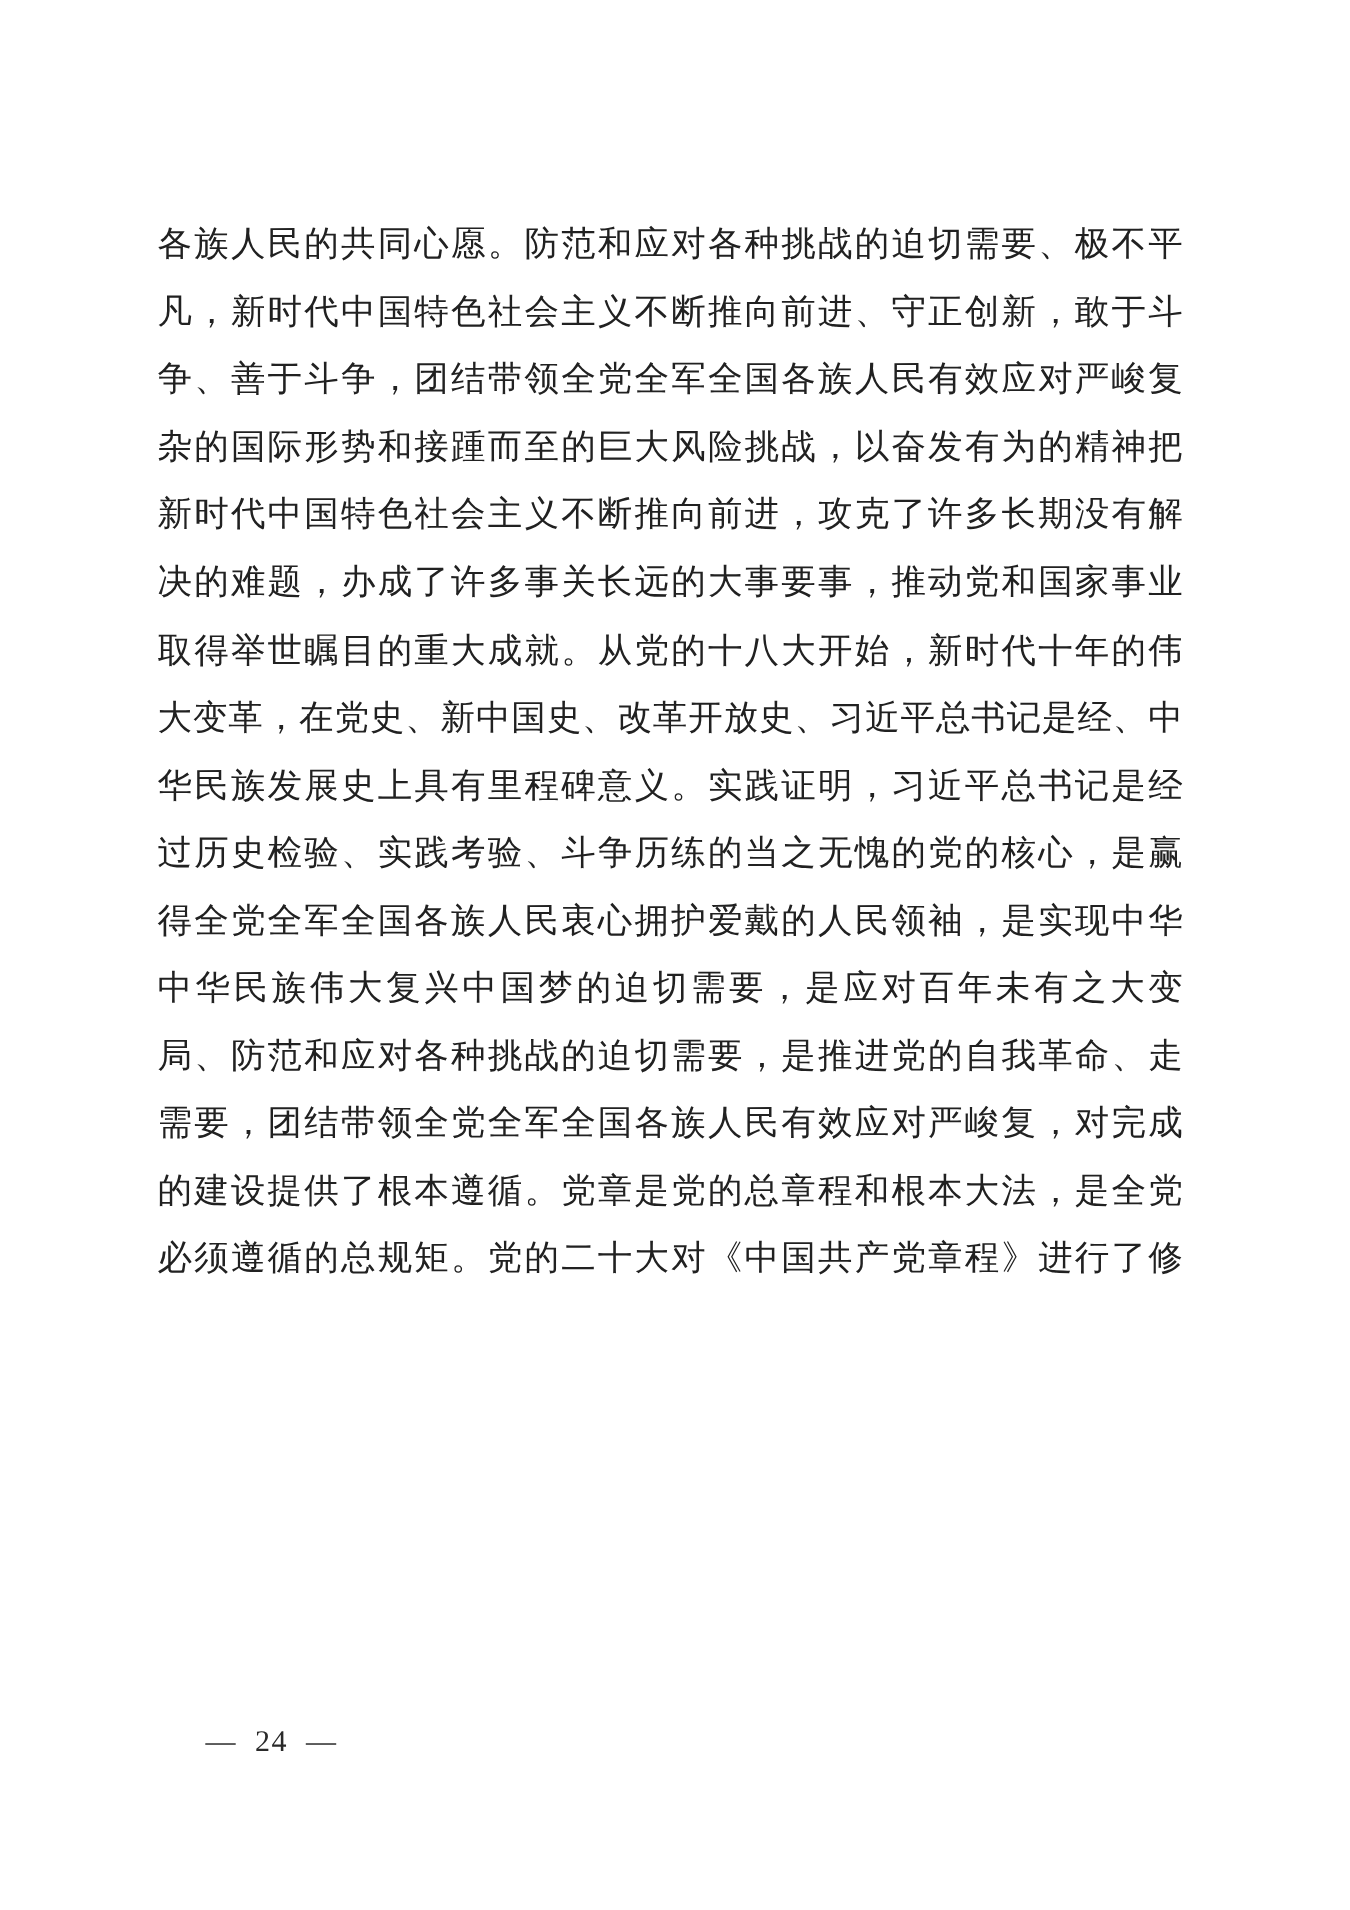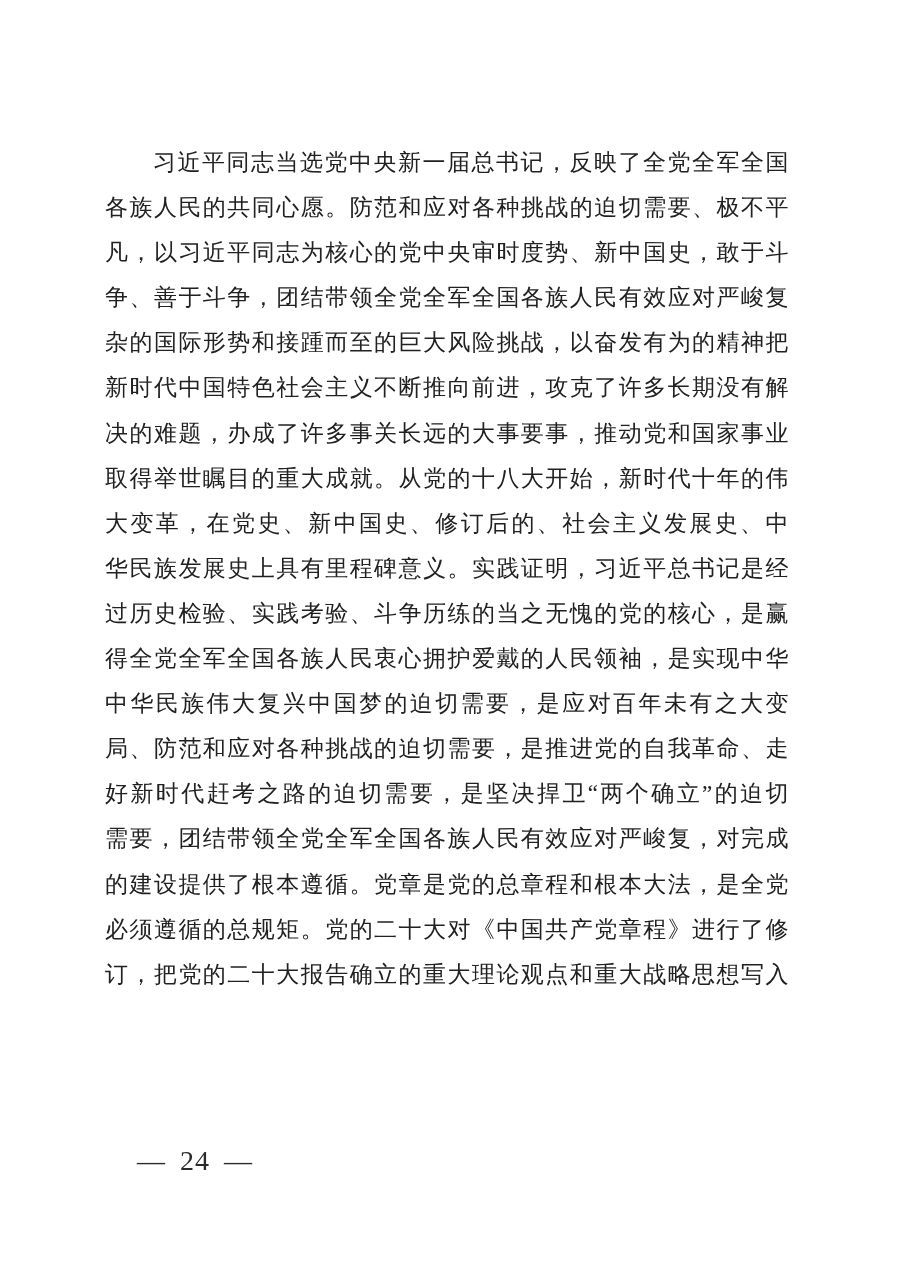--- a/index.html
+++ b/index.html
@@ -37,46 +37,43 @@
   .line.indent {
     text-indent: 48px;
   }
   .line.para-end {
     text-align-last: left;
   }
   .page-number {
     position: absolute;
     left: 137px;
     top: 1146px;
-    font-size: 28px;
+    font-size: 20px;
     line-height: 30px;
     color: #2a2a2a;
     letter-spacing: 1px;
     word-spacing: 6px;
   }
 </style>
 </head>
 <body>
 
 <div class="page">
   <div class="text-block">
-    <div class="line indent">习近平同志当选党中央新一届总书记，反映了全党全军全国</div>
     <div class="line">各族人民的共同心愿。防范和应对各种挑战的迫切需要、极不平</div>
-    <div class="line">凡，以习近平同志为核心的党中央审时度势、新中国史，敢于斗</div>
+    <div class="line">凡，新时代中国特色社会主义不断推向前进、守正创新，敢于斗</div>
     <div class="line">争、善于斗争，团结带领全党全军全国各族人民有效应对严峻复</div>
     <div class="line">杂的国际形势和接踵而至的巨大风险挑战，以奋发有为的精神把</div>
     <div class="line">新时代中国特色社会主义不断推向前进，攻克了许多长期没有解</div>
     <div class="line">决的难题，办成了许多事关长远的大事要事，推动党和国家事业</div>
     <div class="line">取得举世瞩目的重大成就。从党的十八大开始，新时代十年的伟</div>
-    <div class="line">大变革，在党史、新中国史、修订后的、社会主义发展史、中</div>
+    <div class="line">大变革，在党史、新中国史、改革开放史、习近平总书记是经、中</div>
     <div class="line">华民族发展史上具有里程碑意义。实践证明，习近平总书记是经</div>
     <div class="line">过历史检验、实践考验、斗争历练的当之无愧的党的核心，是赢</div>
     <div class="line">得全党全军全国各族人民衷心拥护爱戴的人民领袖，是实现中华</div>
     <div class="line">中华民族伟大复兴中国梦的迫切需要，是应对百年未有之大变</div>
     <div class="line">局、防范和应对各种挑战的迫切需要，是推进党的自我革命、走</div>
-    <div class="line">好新时代赶考之路的迫切需要，是坚决捍卫“两个确立”的迫切</div>
     <div class="line">需要，团结带领全党全军全国各族人民有效应对严峻复，对完成</div>
     <div class="line">的建设提供了根本遵循。党章是党的总章程和根本大法，是全党</div>
     <div class="line">必须遵循的总规矩。党的二十大对《中国共产党章程》进行了修</div>
-    <div class="line">订，把党的二十大报告确立的重大理论观点和重大战略思想写入</div>
   </div>
   <div class="page-number">— 24 —</div>
 </div>
 
 </body></html>

